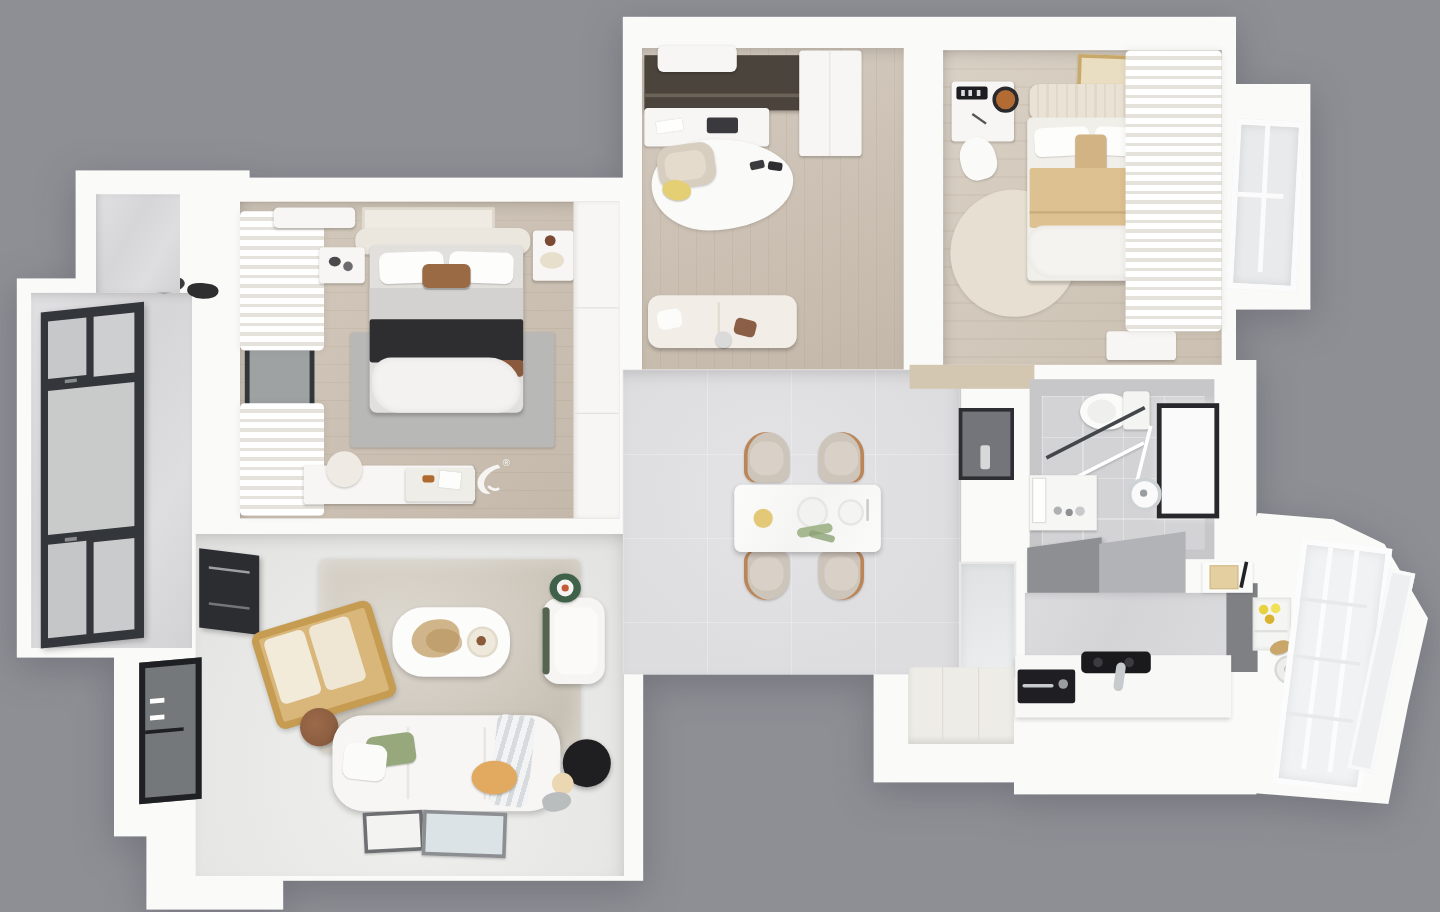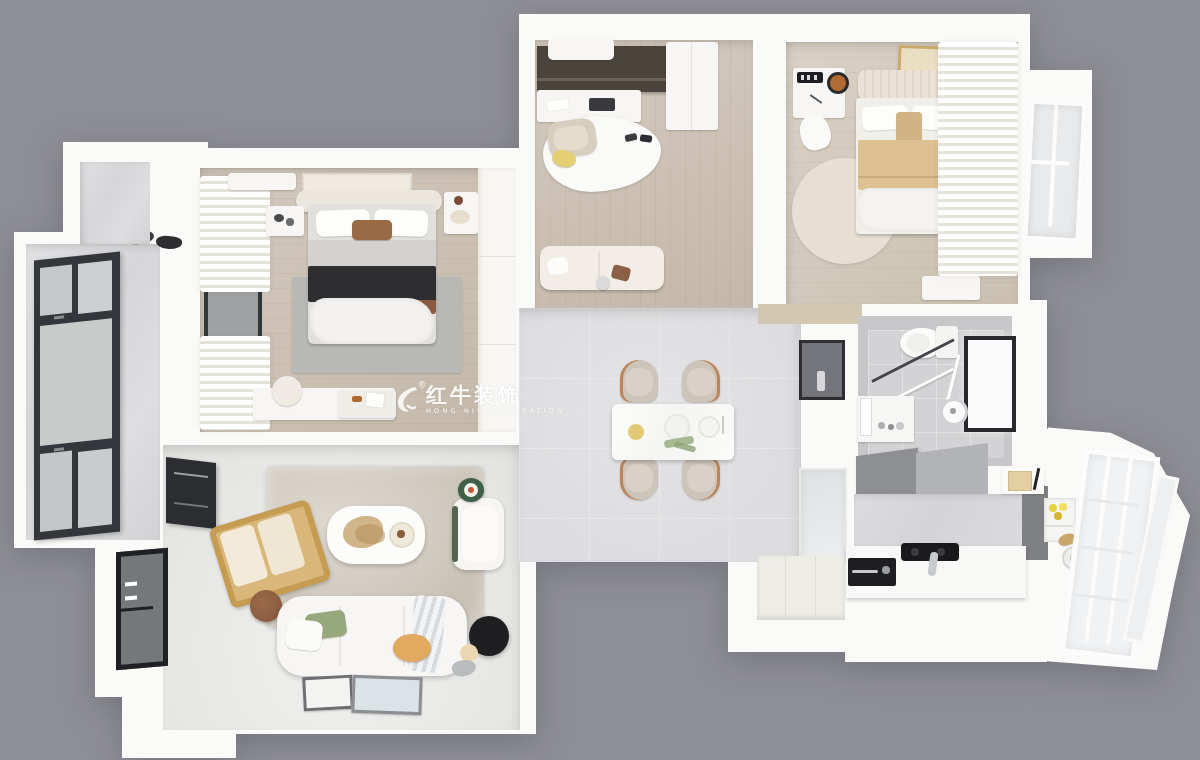--- a/index.html
+++ b/index.html
@@ -303,19 +303,15 @@
   </div>
 
   <div id="watermark" class="abs" style="left:393px;top:381px;width:160px;height:44px;display:flex;align-items:flex-start;">
     <div class="abs" style="left:0;top:4px;width:26px;height:30px;">
       <svg width="26" height="30" viewBox="0 0 26 30" style="display:block;">
         <path d="M22 2 C10 5 4 12 5 19 C6 25 12 28 16 26 C12 24 9 20 11 15 C13 10 18 6 24 5 Z" fill="#FFFFFF" opacity="0.92"></path>
         <path d="M14 20 C16 23 20 24 23 22" stroke="#FFFFFF" stroke-width="2.4" fill="none" opacity="0.92"></path>
       </svg>
     </div>
     <sup style="position:absolute;left:25px;top:0px;font-size:8px;">®</sup>
-    <div class="abs" style="left:33px;top:4px;">
-      <div class="cn">红牛装饰</div>
-      <div class="en">HONG NIU DECORATION</div>
-    </div>
   </div>
 
 </div>
 
 </body></html>

